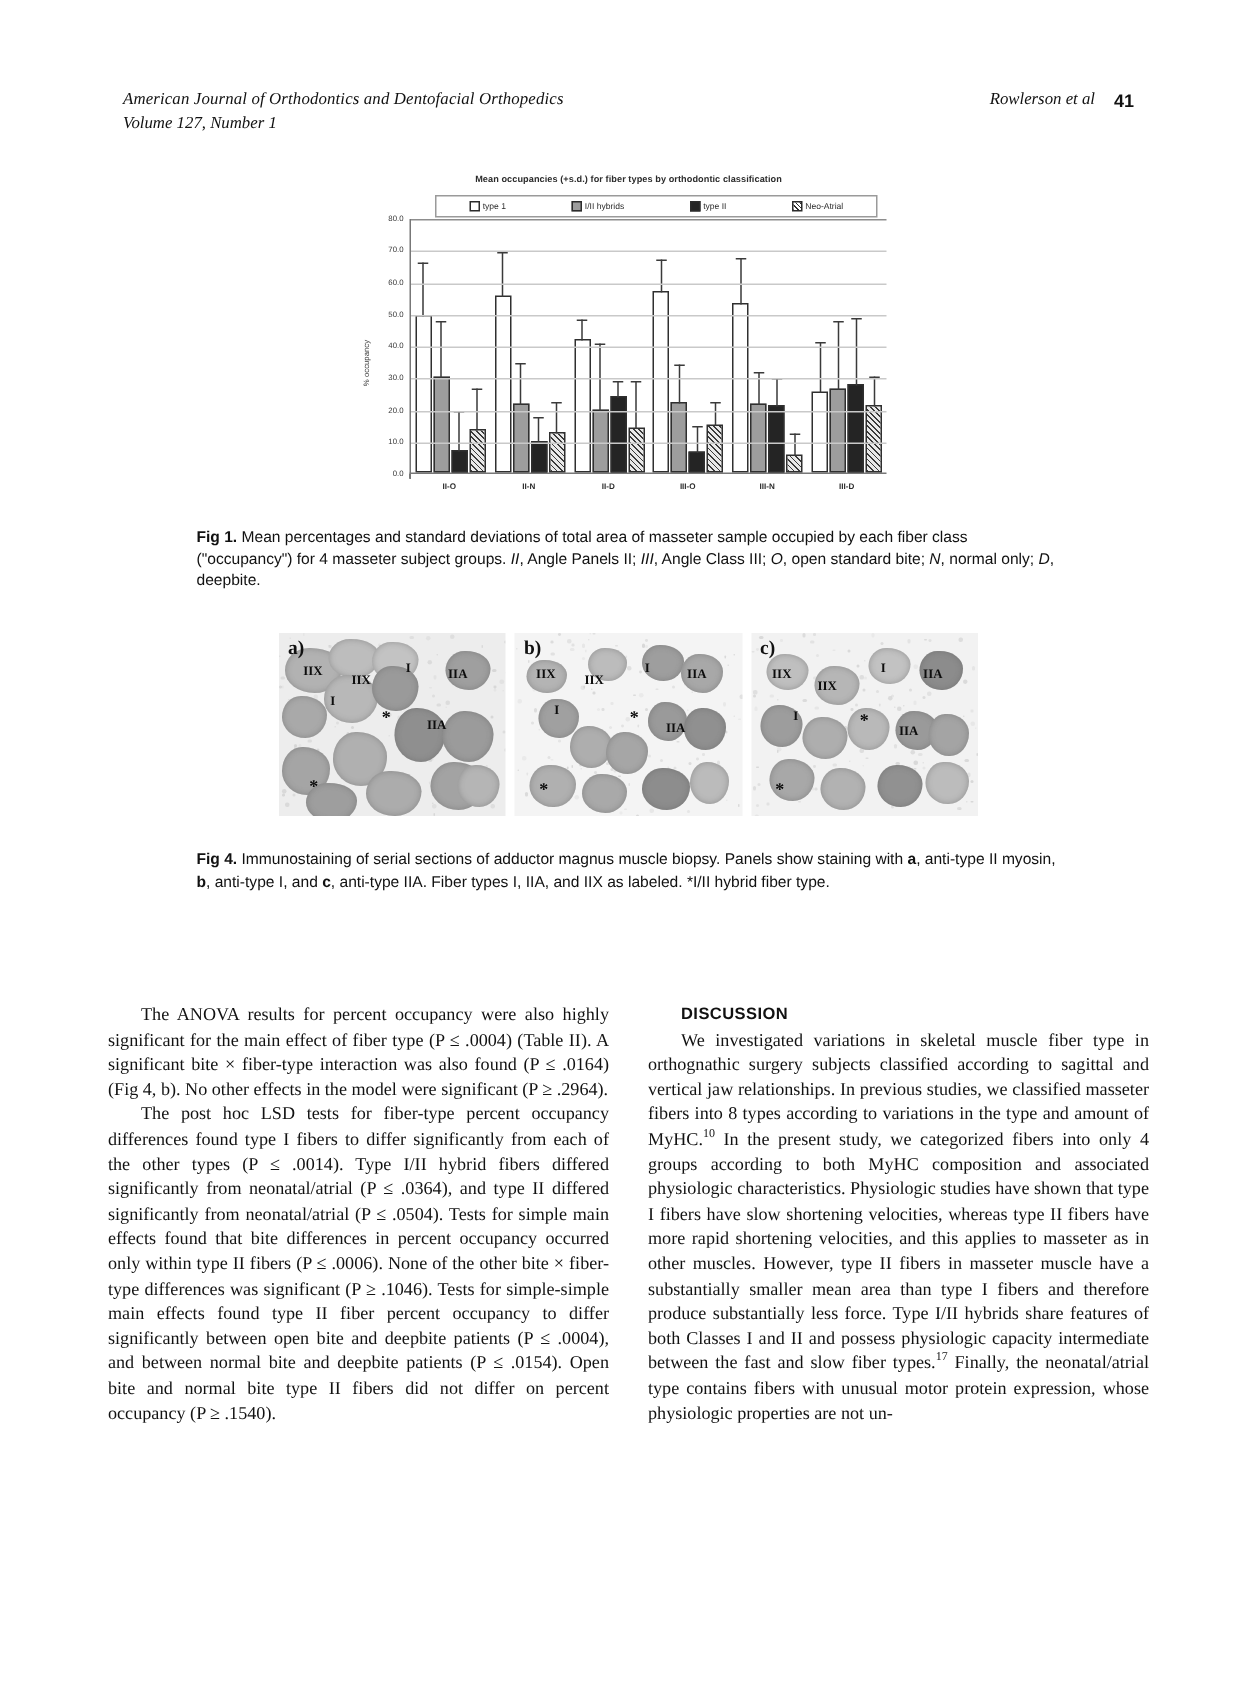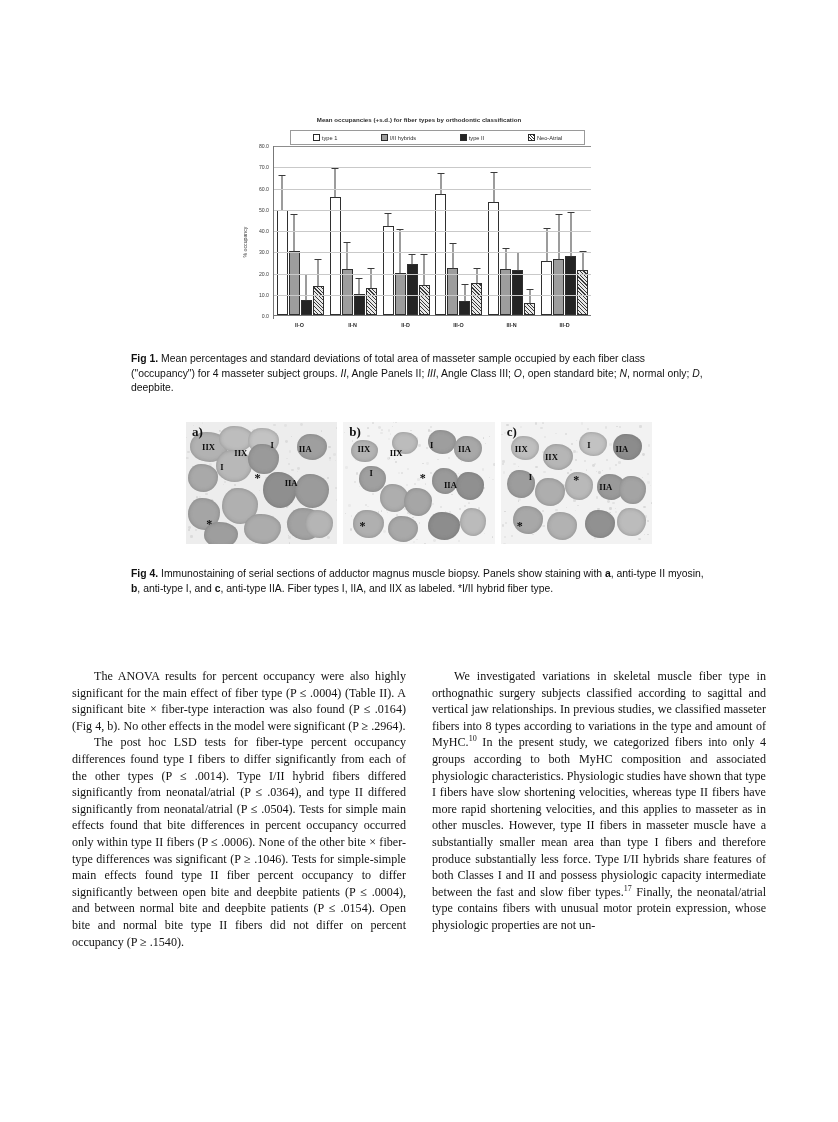--- a/index.html
+++ b/index.html
@@ -149,20 +149,26 @@
     font-size:11px;font-weight:bold;letter-spacing:.3px;color:#111;
     margin:0 0 6px 0;text-indent:0;text-align:left;
   }
   sup{font-size:8px;vertical-align:super;line-height:0;}
 </style>
 </head>
 <body>
 
 <div class="page">
 
+  <div class="runhead">
+    <div class="jnl">American Journal of Orthodontics and Dentofacial Orthopedics</div>
+    <div class="vol">Volume 127, Number 1</div>
+    <div class="auth">Rowlerson et al</div>
+    <div class="pg">41</div>
+  </div>
 
   <div class="fig1">
     <div class="chart-title">Mean occupancies (+s.d.) for fiber types by orthodontic classification</div>
 
     <div class="legend">
       <div class="li">
         <span class="sw sw-white"></span>
         <span class="lt">type 1</span>
       </div>
       <div class="li">
@@ -905,16 +911,17 @@
   <div class="caption cap2">
     <b>Fig 4.</b><span> Immunostaining of serial sections of adductor magnus muscle biopsy. Panels show staining with </span><b>a</b><span>, anti-type II myosin, </span><b>b</b><span>, anti-type I, and </span><b>c</b><span>, anti-type IIA. Fiber types I, IIA, and IIX as labeled. *I/II hybrid fiber type.</span>
   </div>
 
   <div class="col left">
     <p>The ANOVA results for percent occupancy were also highly significant for the main effect of fiber type (P ≤ .0004) (Table II). A significant bite × fiber-type interaction was also found (P ≤ .0164) (Fig 4, b). No other effects in the model were significant (P ≥ .2964).</p>
     <p>The post hoc LSD tests for fiber-type percent occupancy differences found type I fibers to differ significantly from each of the other types (P ≤ .0014). Type I/II hybrid fibers differed significantly from neonatal/atrial (P ≤ .0364), and type II differed significantly from neonatal/atrial (P ≤ .0504). Tests for simple main effects found that bite differences in percent occupancy occurred only within type II fibers (P ≤ .0006). None of the other bite × fiber-type differences was significant (P ≥ .1046). Tests for simple-simple main effects found type II fiber percent occupancy to differ significantly between open bite and deepbite patients (P ≤ .0004), and between normal bite and deepbite patients (P ≤ .0154). Open bite and normal bite type II fibers did not differ on percent occupancy (P ≥ .1540).</p>
   </div>
 
   <div class="col right">
+    <p class="sechead">DISCUSSION</p>
     <p><span>We investigated variations in skeletal muscle fiber type in orthognathic surgery subjects classified according to sagittal and vertical jaw relationships. In previous studies, we classified masseter fibers into 8 types according to variations in the type and amount of MyHC.</span><sup>10</sup><span> In the present study, we categorized fibers into only 4 groups according to both MyHC composition and associated physiologic characteristics. Physiologic studies have shown that type I fibers have slow shortening velocities, whereas type II fibers have more rapid shortening velocities, and this applies to masseter as in other muscles. However, type II fibers in masseter muscle have a substantially smaller mean area than type I fibers and therefore produce substantially less force. Type I/II hybrids share features of both Classes I and II and possess physiologic capacity intermediate between the fast and slow fiber types.</span><sup>17</sup><span> Finally, the neonatal/atrial type contains fibers with unusual motor protein expression, whose physiologic properties are not un-</span></p>
   </div>
 
 </div>
 
 </body></html>

